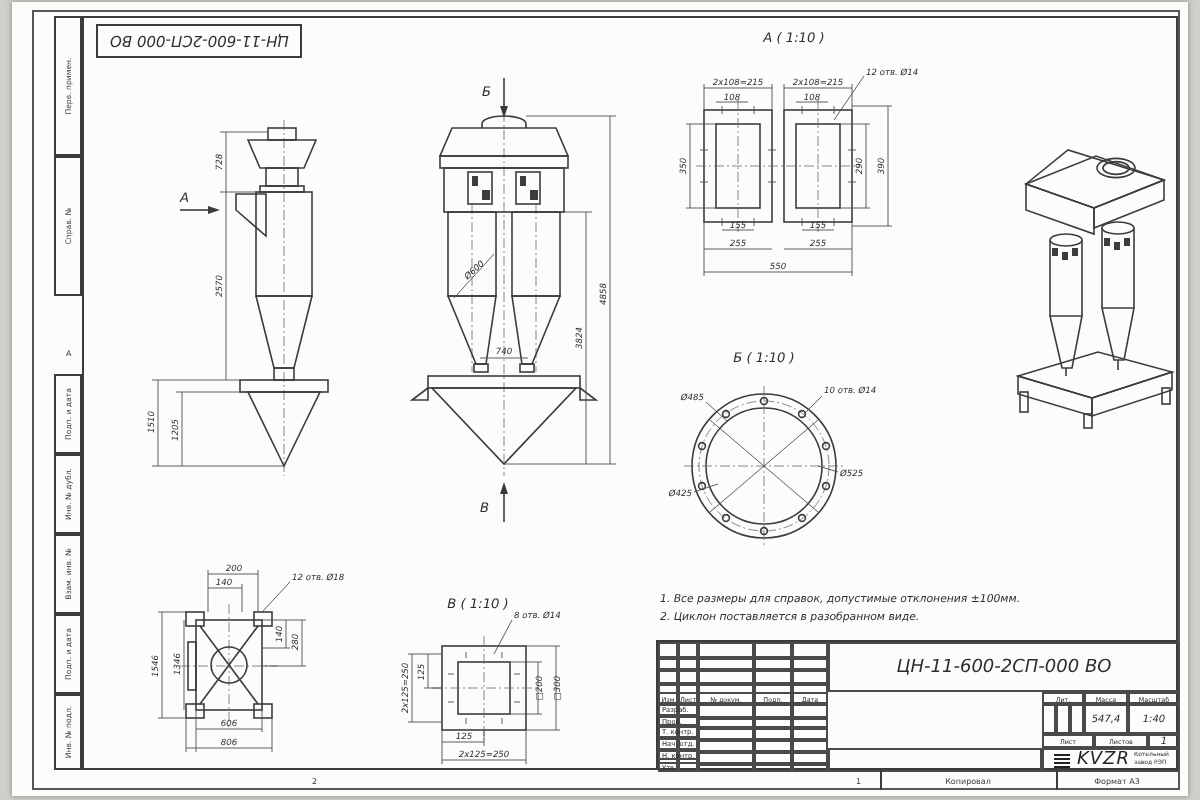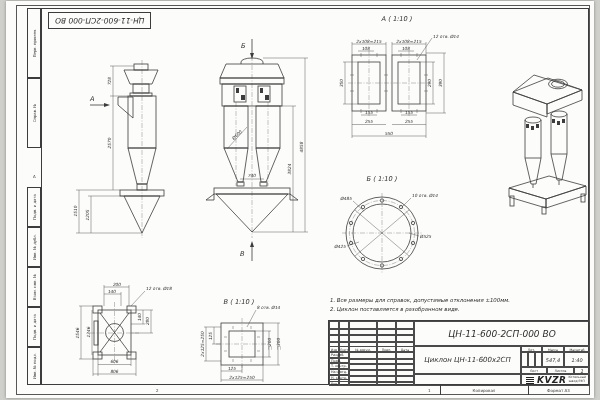--- a/index.html
+++ b/index.html
@@ -26,21 +26,21 @@
   .vt{font-family:"DejaVu Sans",sans-serif;font-style:italic;font-size:6.6px;fill:#2e2e2e;}
   
   .tb{position:absolute;left:328px;top:320px;width:261px;height:65px;border:1.2px solid #3c3c3c;box-sizing:border-box;}
   .c{position:absolute;border:0.5px solid #4a4a4a;box-sizing:border-box;overflow:hidden;}
   .tbh{font-size:3.2px;text-align:center;line-height:6px;}
   .tbr{font-size:3.4px;line-height:5.6px;padding-left:1px;}
   .docnum{font-style:italic;font-size:9px;display:flex;align-items:center;justify-content:center;}
   .tbname{font-style:italic;font-size:7px;display:flex;align-items:center;justify-content:center;text-align:center;}
   .tbval{font-style:italic;font-size:5px;display:flex;align-items:center;justify-content:center;}
   .logo{display:flex;align-items:center;justify-content:center;gap:2px;}
-  .logotext{font-weight:bold;font-style:italic;font-size:9px;letter-spacing:.5px;color:#222;}
+  .logotext{font-weight:normal;font-style:italic;font-size:9px;letter-spacing:.5px;color:#222;}
   .company{font-size:3px;line-height:3.6px;color:#333;}
   .bstrip{position:absolute;font-size:4px;color:#3a3a3a;}
   .vline{position:absolute;width:0;border-left:0.6px solid #3c3c3c;}
 </style>
 </head>
 <body>
 
 <div class="page">
   <div class="sheet"></div>
   <div class="oframe"></div>
@@ -383,21 +383,20 @@
     <div class="c tbr" style="left:0;top:59.5px;width:20px;height:5.5px;">Утв.</div>
     <div class="c" style="left:20px;top:31px;width:65px;height:34px;"></div>
     <div class="c" style="left:20px;top:36.7px;width:65px;height:0;"></div>
     <div class="c" style="left:20px;top:42.4px;width:65px;height:0;"></div>
     <div class="c" style="left:20px;top:48.1px;width:65px;height:0;"></div>
     <div class="c" style="left:20px;top:53.8px;width:65px;height:0;"></div>
     <div class="c" style="left:20px;top:59.5px;width:65px;height:0;"></div>
 
     <div class="c docnum" style="left:85px;top:0;width:176px;height:25px;">ЦН-11-600-2СП-000 ВО</div>
 
-    <div class="c tbname" style="left:85px;top:25px;width:107px;height:28px;">Циклон ЦН-11-600х2СП</div>
     <div class="c" style="left:85px;top:53px;width:107px;height:12px;"></div>
 
     <div class="c tbh" style="left:192px;top:25px;width:21px;height:6px;">Лит.</div>
     <div class="c tbh" style="left:213px;top:25px;width:22px;height:6px;">Масса</div>
     <div class="c tbh" style="left:235px;top:25px;width:26px;height:6px;">Масштаб</div>
     <div class="c" style="left:192px;top:31px;width:7px;height:15px;"></div>
     <div class="c" style="left:199px;top:31px;width:7px;height:15px;"></div>
     <div class="c" style="left:206px;top:31px;width:7px;height:15px;"></div>
     <div class="c tbval" style="left:213px;top:31px;width:22px;height:15px;">547,4</div>
     <div class="c tbval" style="left:235px;top:31px;width:26px;height:15px;">1:40</div>

